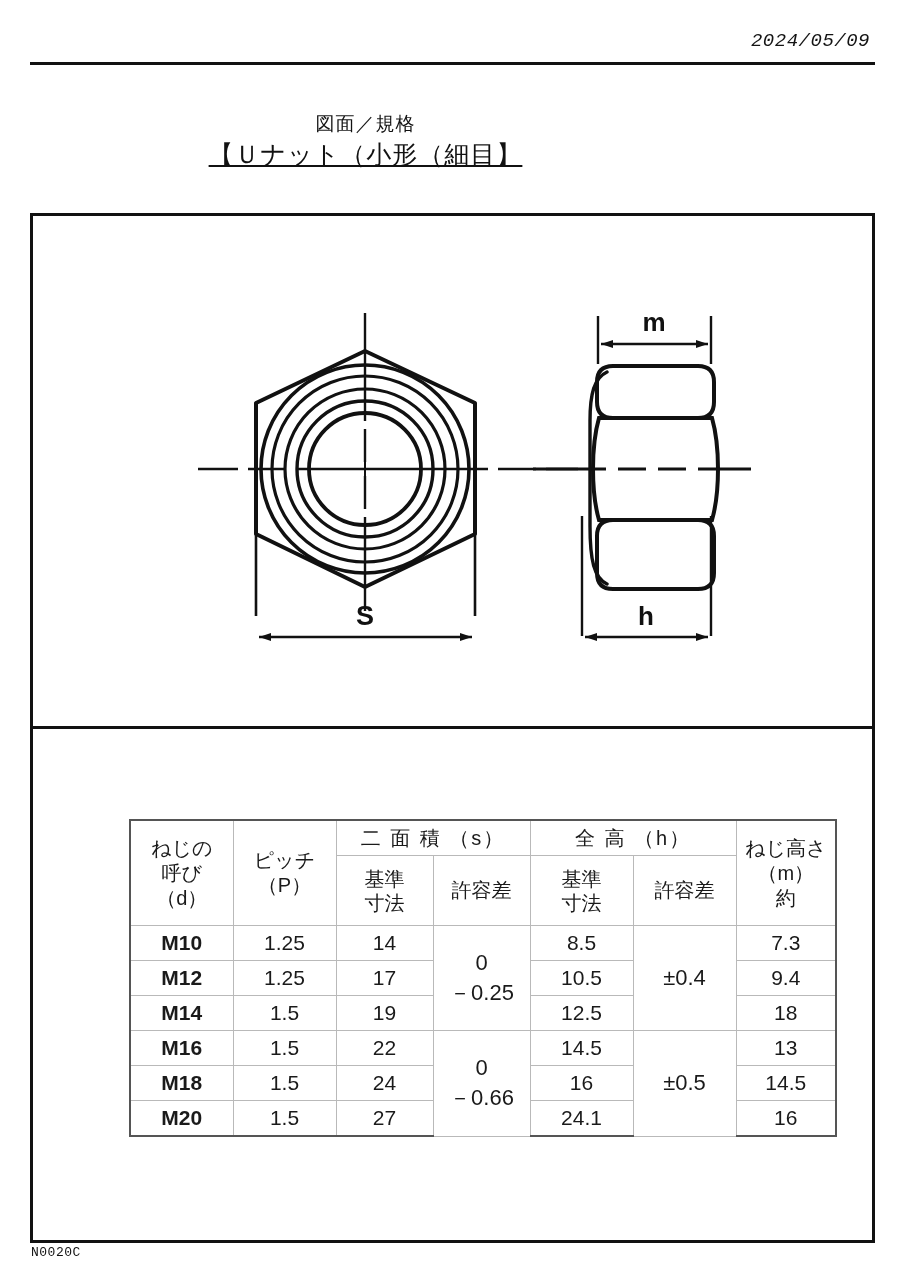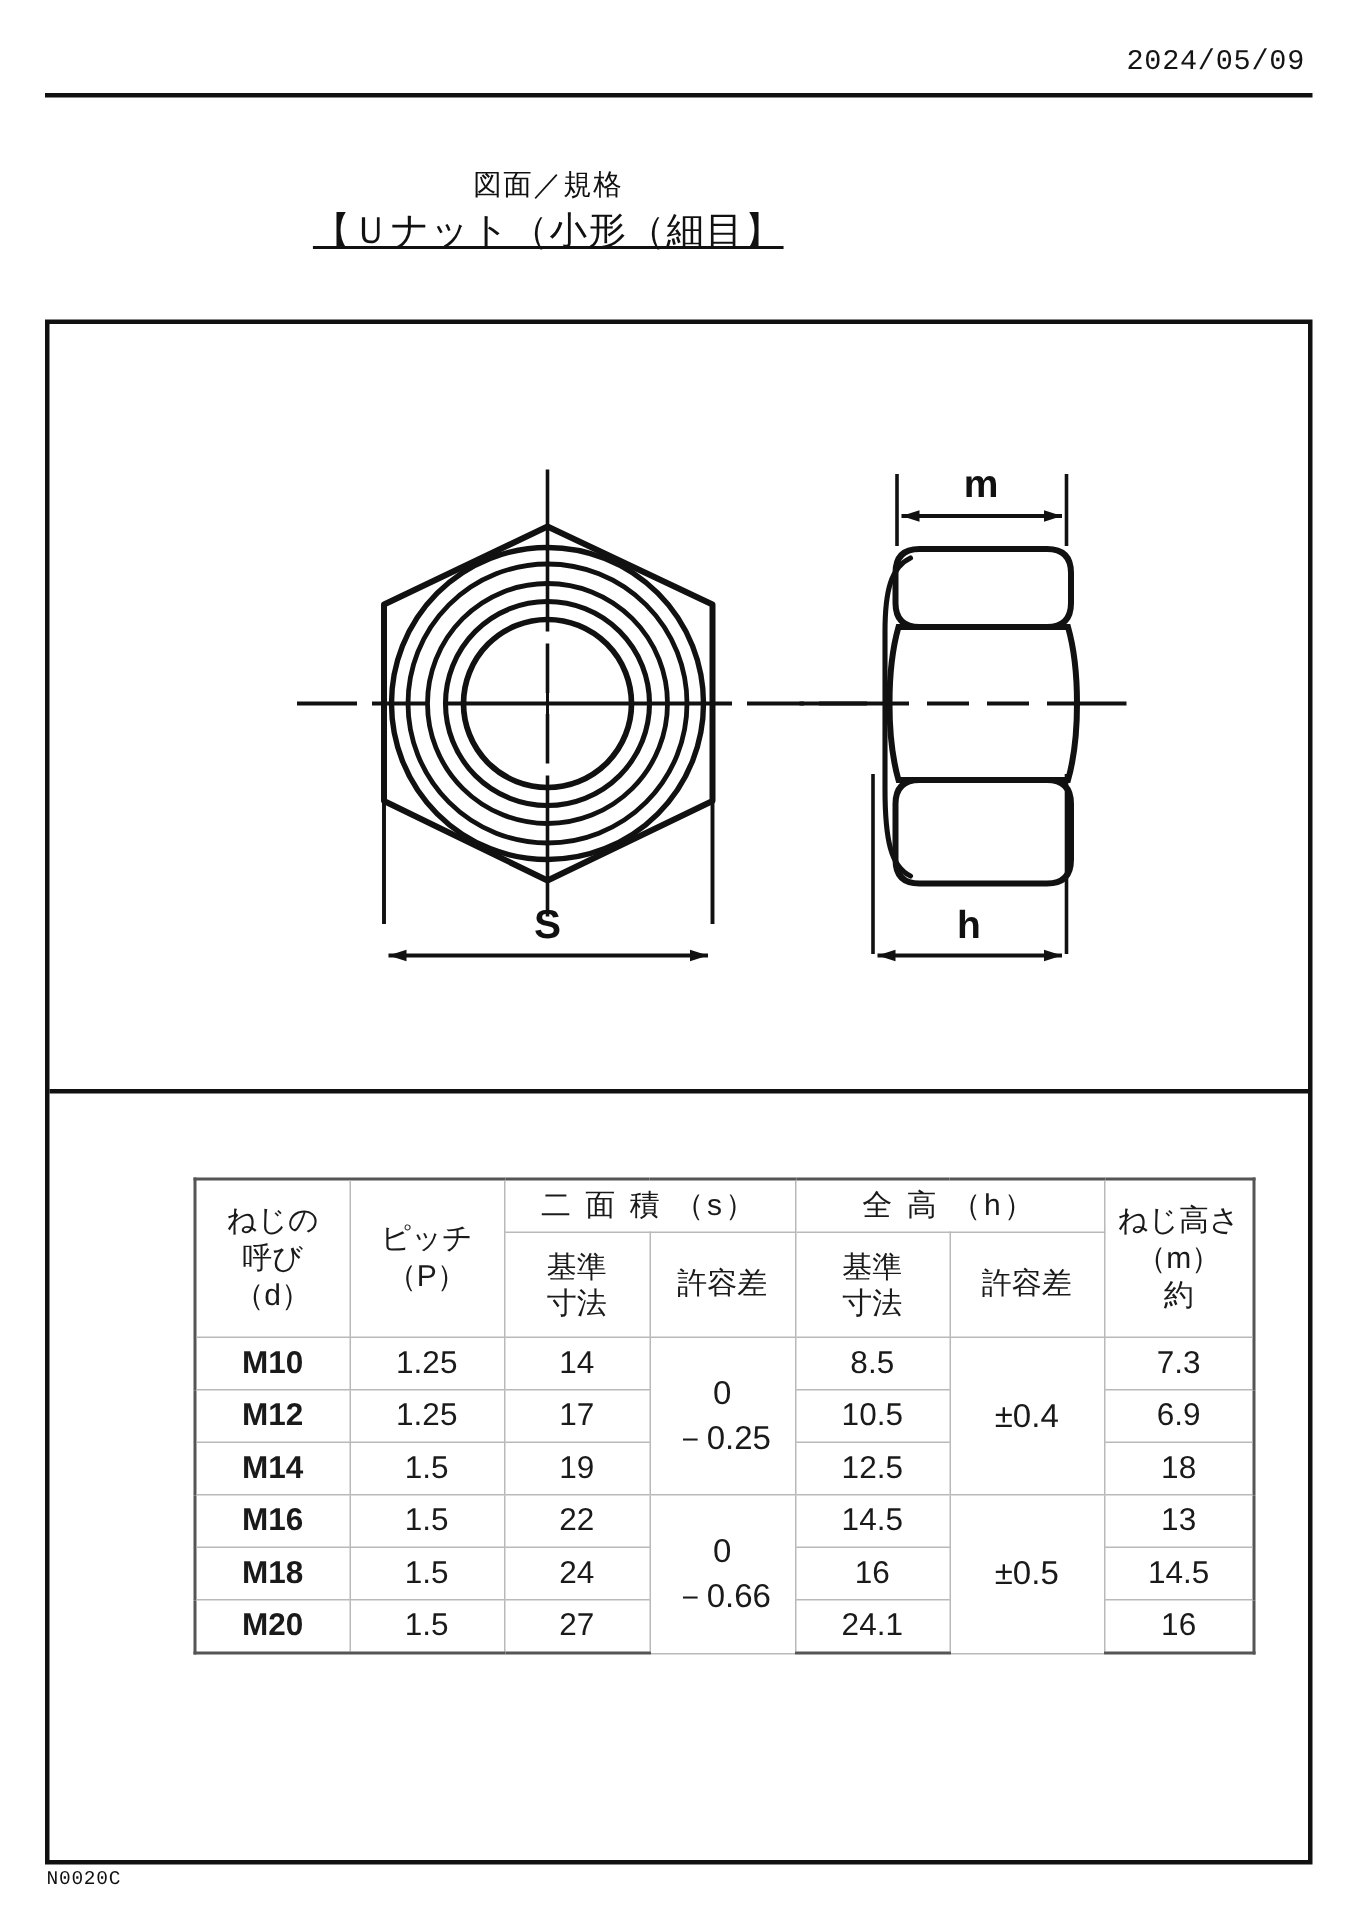--- a/index.html
+++ b/index.html
@@ -19,20 +19,21 @@
   
   #header-date {
     position: absolute;
     top: 30px;
     right: 30px;
     font-family: "Liberation Mono", "DejaVu Sans Mono", monospace;
     font-size: 19px;
     letter-spacing: 0.5px;
     color: #141414;
     white-space: nowrap;
+    font-style: italic;
   }
   #header-rule {
     position: absolute;
     left: 30px;
     top: 62px;
     width: 845px;
     height: 3px;
     background: #111111;
   }
 
@@ -86,21 +87,21 @@
     height: 510px;
   }
   #drawing-area svg {
     display: block;
   }
 
   
   #spec-table-wrap {
     position: absolute;
     left: 64px;
-    top: 569px;
+    top: 603px;
     width: 706px;
     padding-left: 32px;
   }
   table.spec {
     border-collapse: collapse;
     width: 706px;
     table-layout: fixed;
   }
   table.spec td, table.spec th {
     border: 1px solid #b9b9b9;
@@ -274,21 +275,21 @@
           </td>
           <td>8.5</td>
           <td class="tol" rowspan="3">±0.4</td>
           <td class="outer-r">7.3</td>
         </tr>
         <tr>
           <td class="name outer-l">M12</td>
           <td>1.25</td>
           <td>17</td>
           <td>10.5</td>
-          <td class="outer-r">6.9</td>
+          <td class="outer-r">9.4</td>
         </tr>
         <tr>
           <td class="name outer-l">M14</td>
           <td>1.5</td>
           <td>19</td>
           <td>12.5</td>
           <td class="outer-r">18</td>
         </tr>
         <tr>
           <td class="name outer-l">M16</td>

